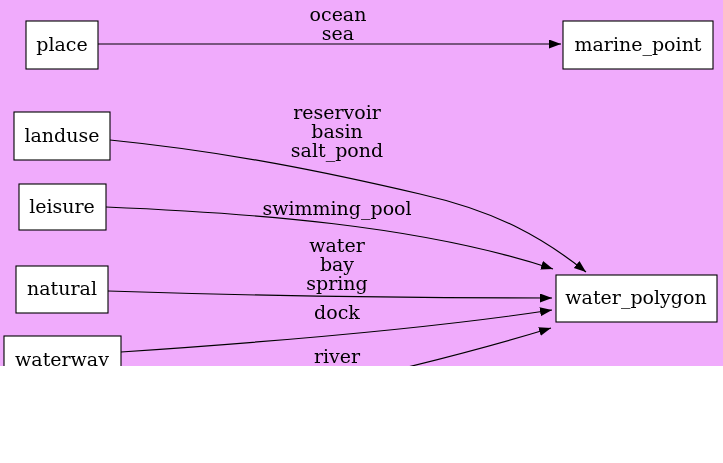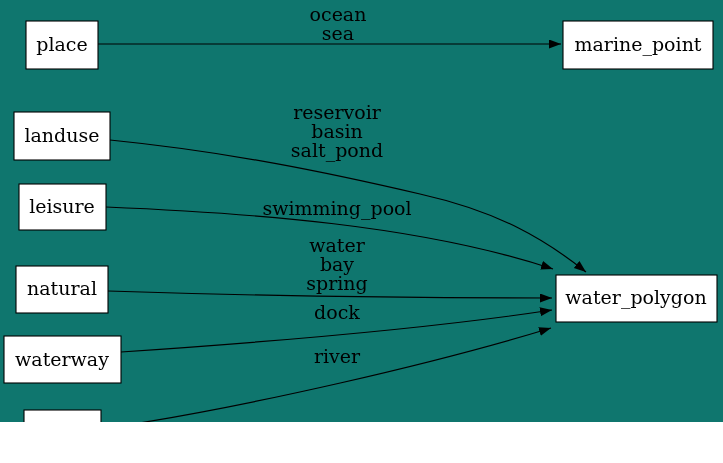--- a/index.html
+++ b/index.html
@@ -3,22 +3,22 @@
 <meta charset="utf-8">
 <style>
   html, body {
     margin: 0;
     padding: 0;
     background: #ffffff;
   }
   .canvas-wrap {
     position: relative;
     width: 723px;
-    height: 422px;
-    background: #0f766e;
+    height: 366px;
+    background: #f0abfc;
     font-family: "DejaVu Serif", "Liberation Serif", serif;
   }
   svg text {
     font-family: "DejaVu Serif", "Liberation Serif", serif;
     font-size: 19px;
     fill: #000000;
   }
   svg .node-box {
     fill: #ffffff;
     stroke: #000000;

